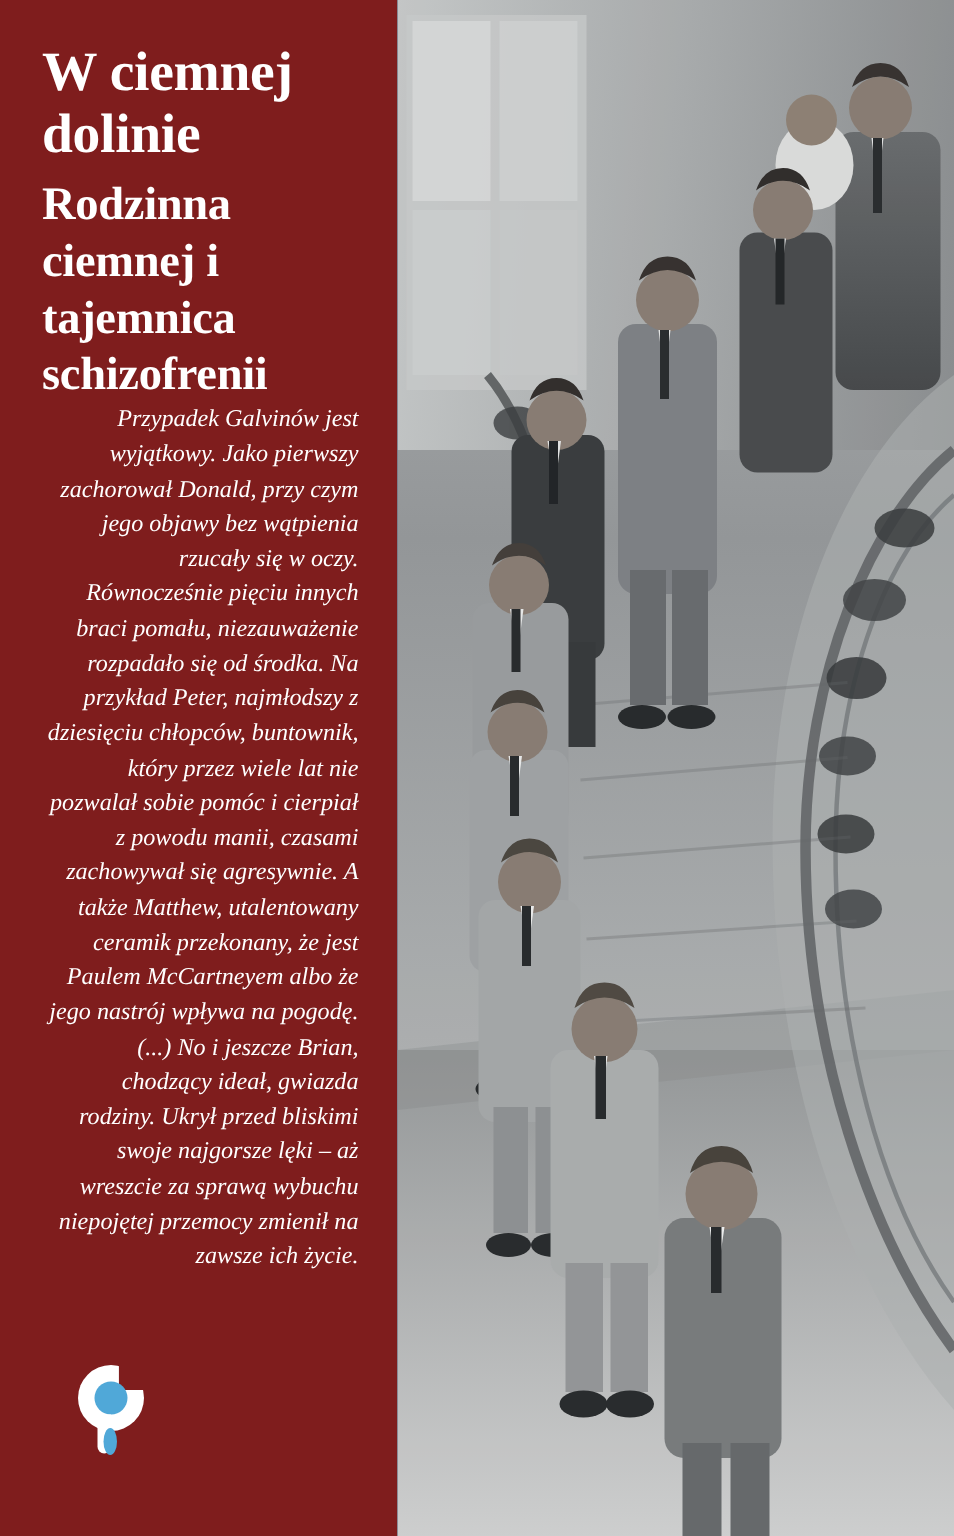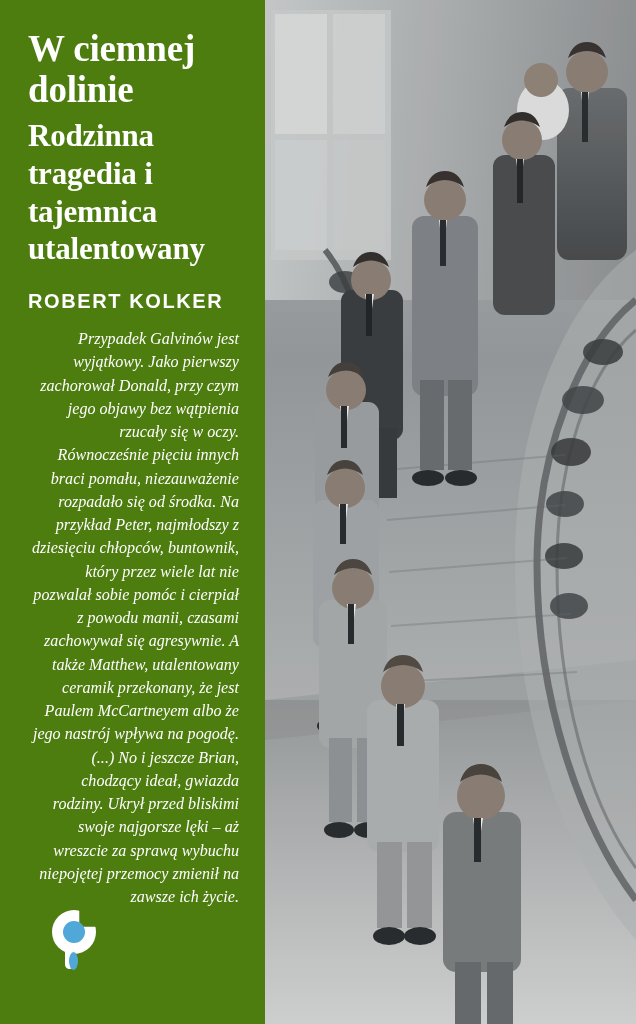--- a/index.html
+++ b/index.html
@@ -17,21 +17,21 @@
     overflow: hidden;
     background: #4aa3d4;
   }
   
   .left-panel {
     position: absolute;
     left: 0;
     top: 0;
     width: 265px;
     height: 1024px;
-    background: #4d7c0f;
+    background: #7f1d1d;
     box-sizing: border-box;
     padding: 28px 22px 0 28px;
   }
   .title-main {
     color: #ffffff;
     font-family: "Liberation Serif", serif;
     font-weight: bold;
     font-size: 37px;
     line-height: 1.12;
     letter-spacing: -0.2px;
@@ -123,22 +123,21 @@
   }
   .photo-svg { display: block; width: 371px; height: 1024px; }
 </style>
 </head>
 <body>
 
 <div class="cover">
 
   <div class="left-panel">
     <h1 class="title-main">W ciemnej dolinie</h1>
-    <h2 class="title-sub">Rodzinna tragedia i tajemnica utalentowany</h2>
-    <div class="author">ROBERT KOLKER</div>
+    <h2 class="title-sub">Rodzinna ciemnej i tajemnica schizofrenii</h2>
     <p class="blurb">Przypadek Galvinów jest wyjątkowy. Jako pierwszy zachorował Donald, przy czym jego objawy bez wątpienia rzucały się w oczy. Równocześnie pięciu innych braci pomału, niezauważenie rozpadało się od środka. Na przykład Peter, najmłodszy z dziesięciu chłopców, buntownik, który przez wiele lat nie pozwalał sobie pomóc i cierpiał z powodu manii, czasami zachowywał się agresywnie. A także Matthew, utalentowany ceramik przekonany, że jest Paulem McCartneyem albo że jego nastrój wpływa na pogodę. (...) No i jeszcze Brian, chodzący ideał, gwiazda rodziny. Ukrył przed bliskimi swoje najgorsze lęki – aż wreszcie za sprawą wybuchu niepojętej przemocy zmienił na zawsze ich życie.</p>
 
     <div class="publisher-mark">
       <div class="c-shape"></div>
       <div class="c-inner"></div>
       <div class="c-tail"></div>
       <div class="c-tail-cut"></div>
     </div>
   </div>
 

